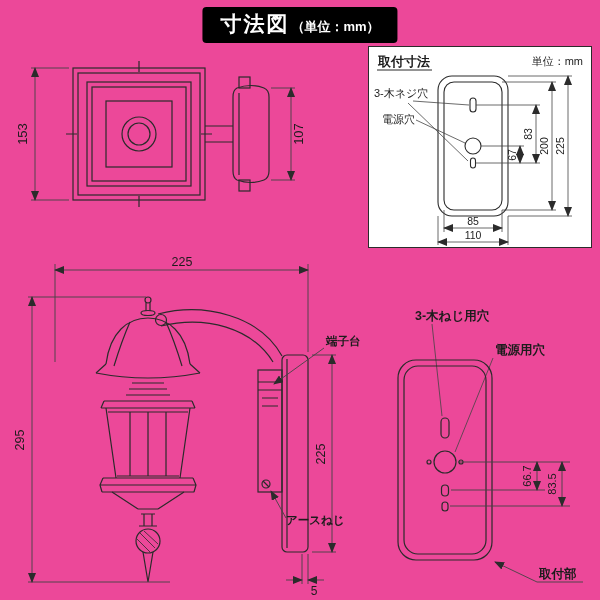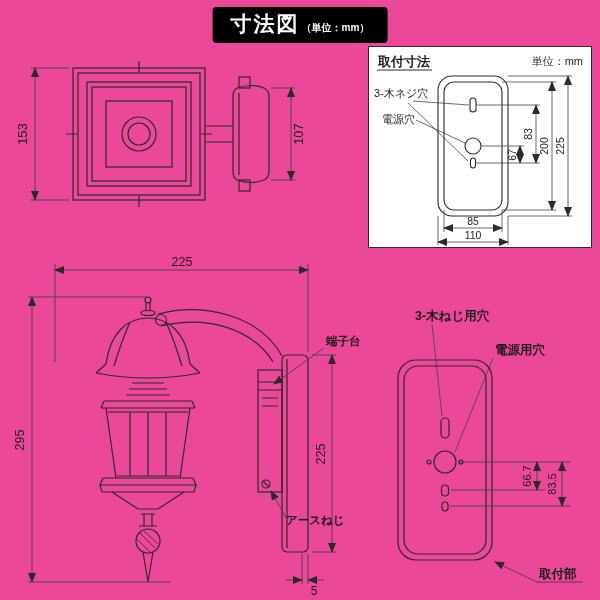--- a/index.html
+++ b/index.html
@@ -2,21 +2,21 @@
 <html><head>
 <meta charset="utf-8">
 <style>
   * { margin:0; padding:0; box-sizing:border-box; }
   html,body { width:600px; height:600px; }
   body { background:#fff; font-family:"Liberation Sans","DejaVu Sans",sans-serif; position:relative; overflow:hidden; }
   .page { position:absolute; inset:0; background:#ec4899; }
   .banner { position:absolute; top:7px; left:50%; transform:translateX(-50%); background:#000; color:#fff;
             padding:3px 18px 5px 18px; border-radius:4px; white-space:nowrap; display:flex; align-items:baseline; gap:2px; }
   .banner-title { font-size:21px; font-weight:bold; letter-spacing:2px; }
-  .banner-unit { font-size:10px; font-weight:bold; }
+  .banner-unit { font-size:13px; font-weight:bold; }
   svg.drawing { position:absolute; }
   svg text { font-family:"Liberation Sans","DejaVu Sans",sans-serif; fill:#1c1c1c; }
 </style>
 </head>
 <body>
 
 <div class="page">
 
   <div class="banner">
     <span class="banner-title">寸法図</span>

